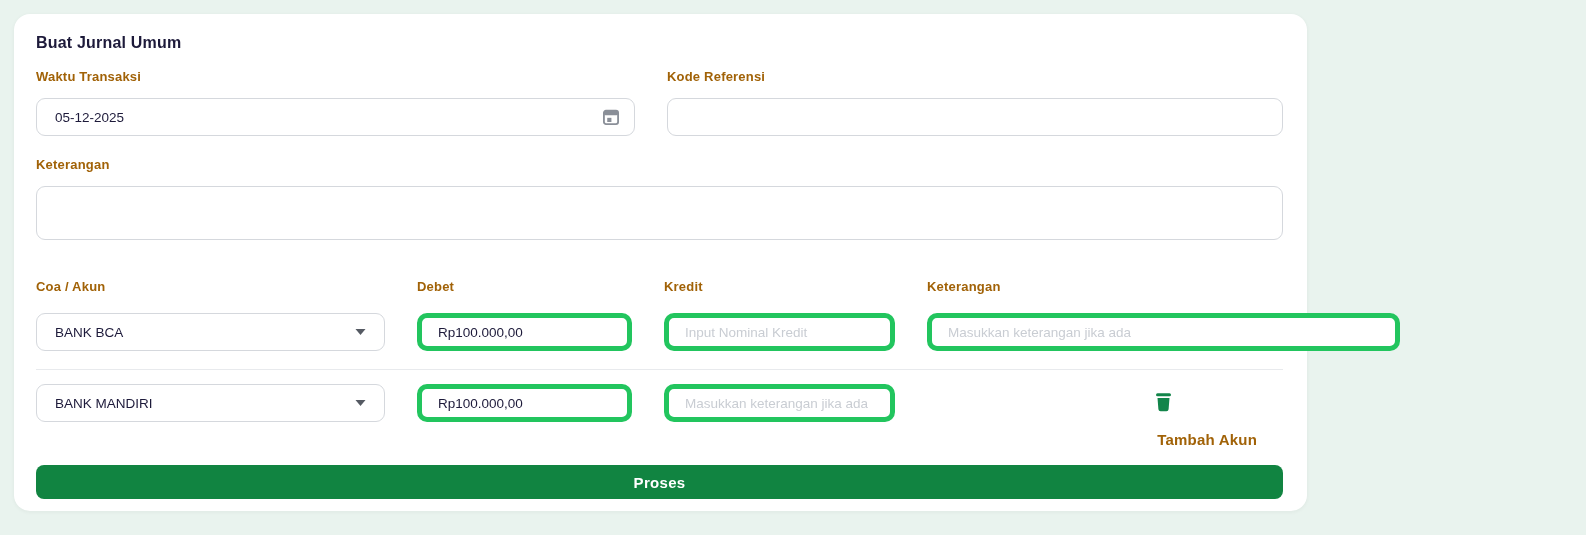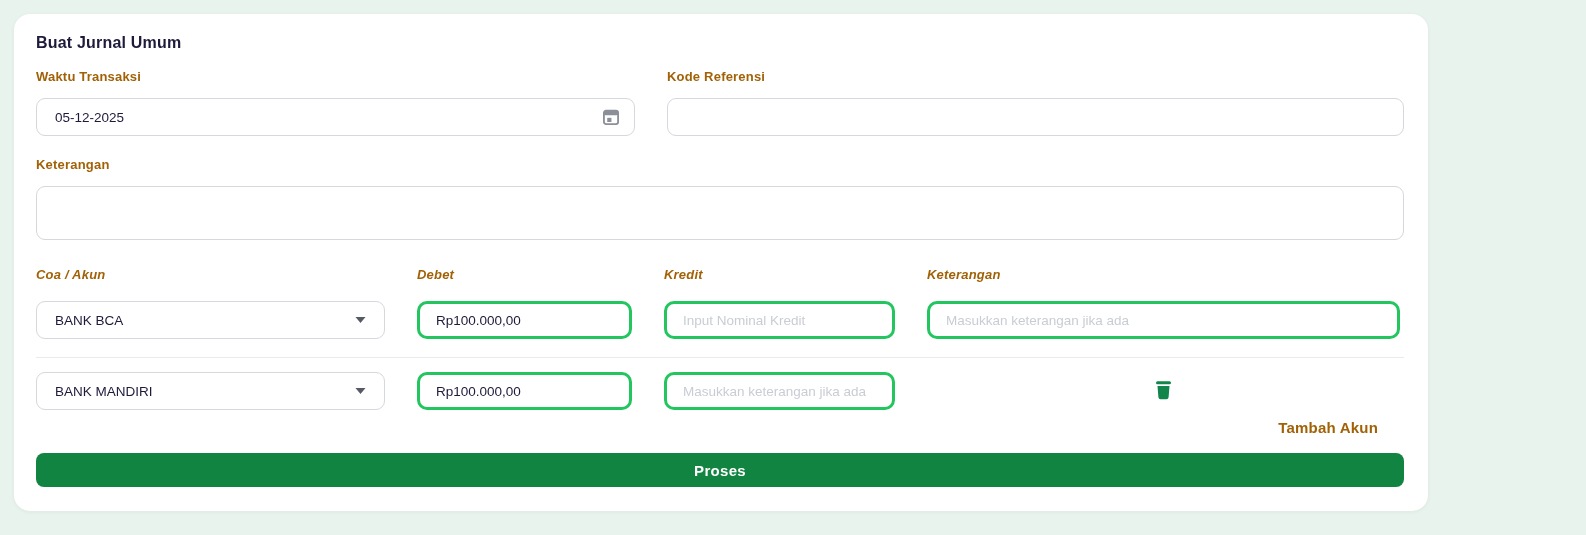--- a/index.html
+++ b/index.html
@@ -5,21 +5,21 @@
   * { margin: 0; padding: 0; box-sizing: border-box; }
   html, body {
     width: 1586px; height: 535px;
     background: #e9f3ee;
     font-family: "Liberation Sans", sans-serif;
     overflow: hidden;
   }
   .card {
     position: absolute;
     left: 14px; top: 14px;
-    width: 1414px; height: 497px;
+    width: 1293px; height: 497px;
     background: #ffffff;
     border-radius: 16px;
     padding: 20px 24px 18px 22px;
     box-shadow: 0 1px 4px rgba(30, 40, 35, 0.05);
   }
   .card-title {
     font-size: 16px;
     font-weight: 700;
     color: #1d1a3a;
     letter-spacing: 0.2px;
@@ -74,21 +74,21 @@
     color: #1d1a3a;
     resize: none;
     outline: none;
   }
   .journal-grid {
     display: grid;
     grid-template-columns: 349px 215px 231px 473px 1fr;
     column-gap: 32px;
     align-items: center;
   }
-  .headers-row { margin-top: 23px; font-style: italic; }
+  .headers-row { margin-top: 35px; }
   .inputs-row { margin-top: 19px; }
   .row2 { margin-top: 12px; }
   .select-box {
     position: relative;
     height: 38px;
     border: 1px solid #d5d8dd;
     border-radius: 9px;
     display: flex;
     align-items: center;
     padding: 0 40px 0 18px;
@@ -99,21 +99,21 @@
   }
   .select-caret {
     position: absolute;
     right: 18px; top: 50%;
     transform: translateY(-50%);
     display: flex;
   }
   .cell-input {
     width: 100%;
     height: 38px;
-    border: 3px solid #22c55e;
+    border: 5px solid #22c55e;
     border-radius: 10px;
     padding: 0 16px;
     font-family: "Liberation Sans", sans-serif;
     font-size: 13.5px;
     color: #1d1a3a;
     outline: none;
     background: #fff;
   }
   .divider {
     border: none;

